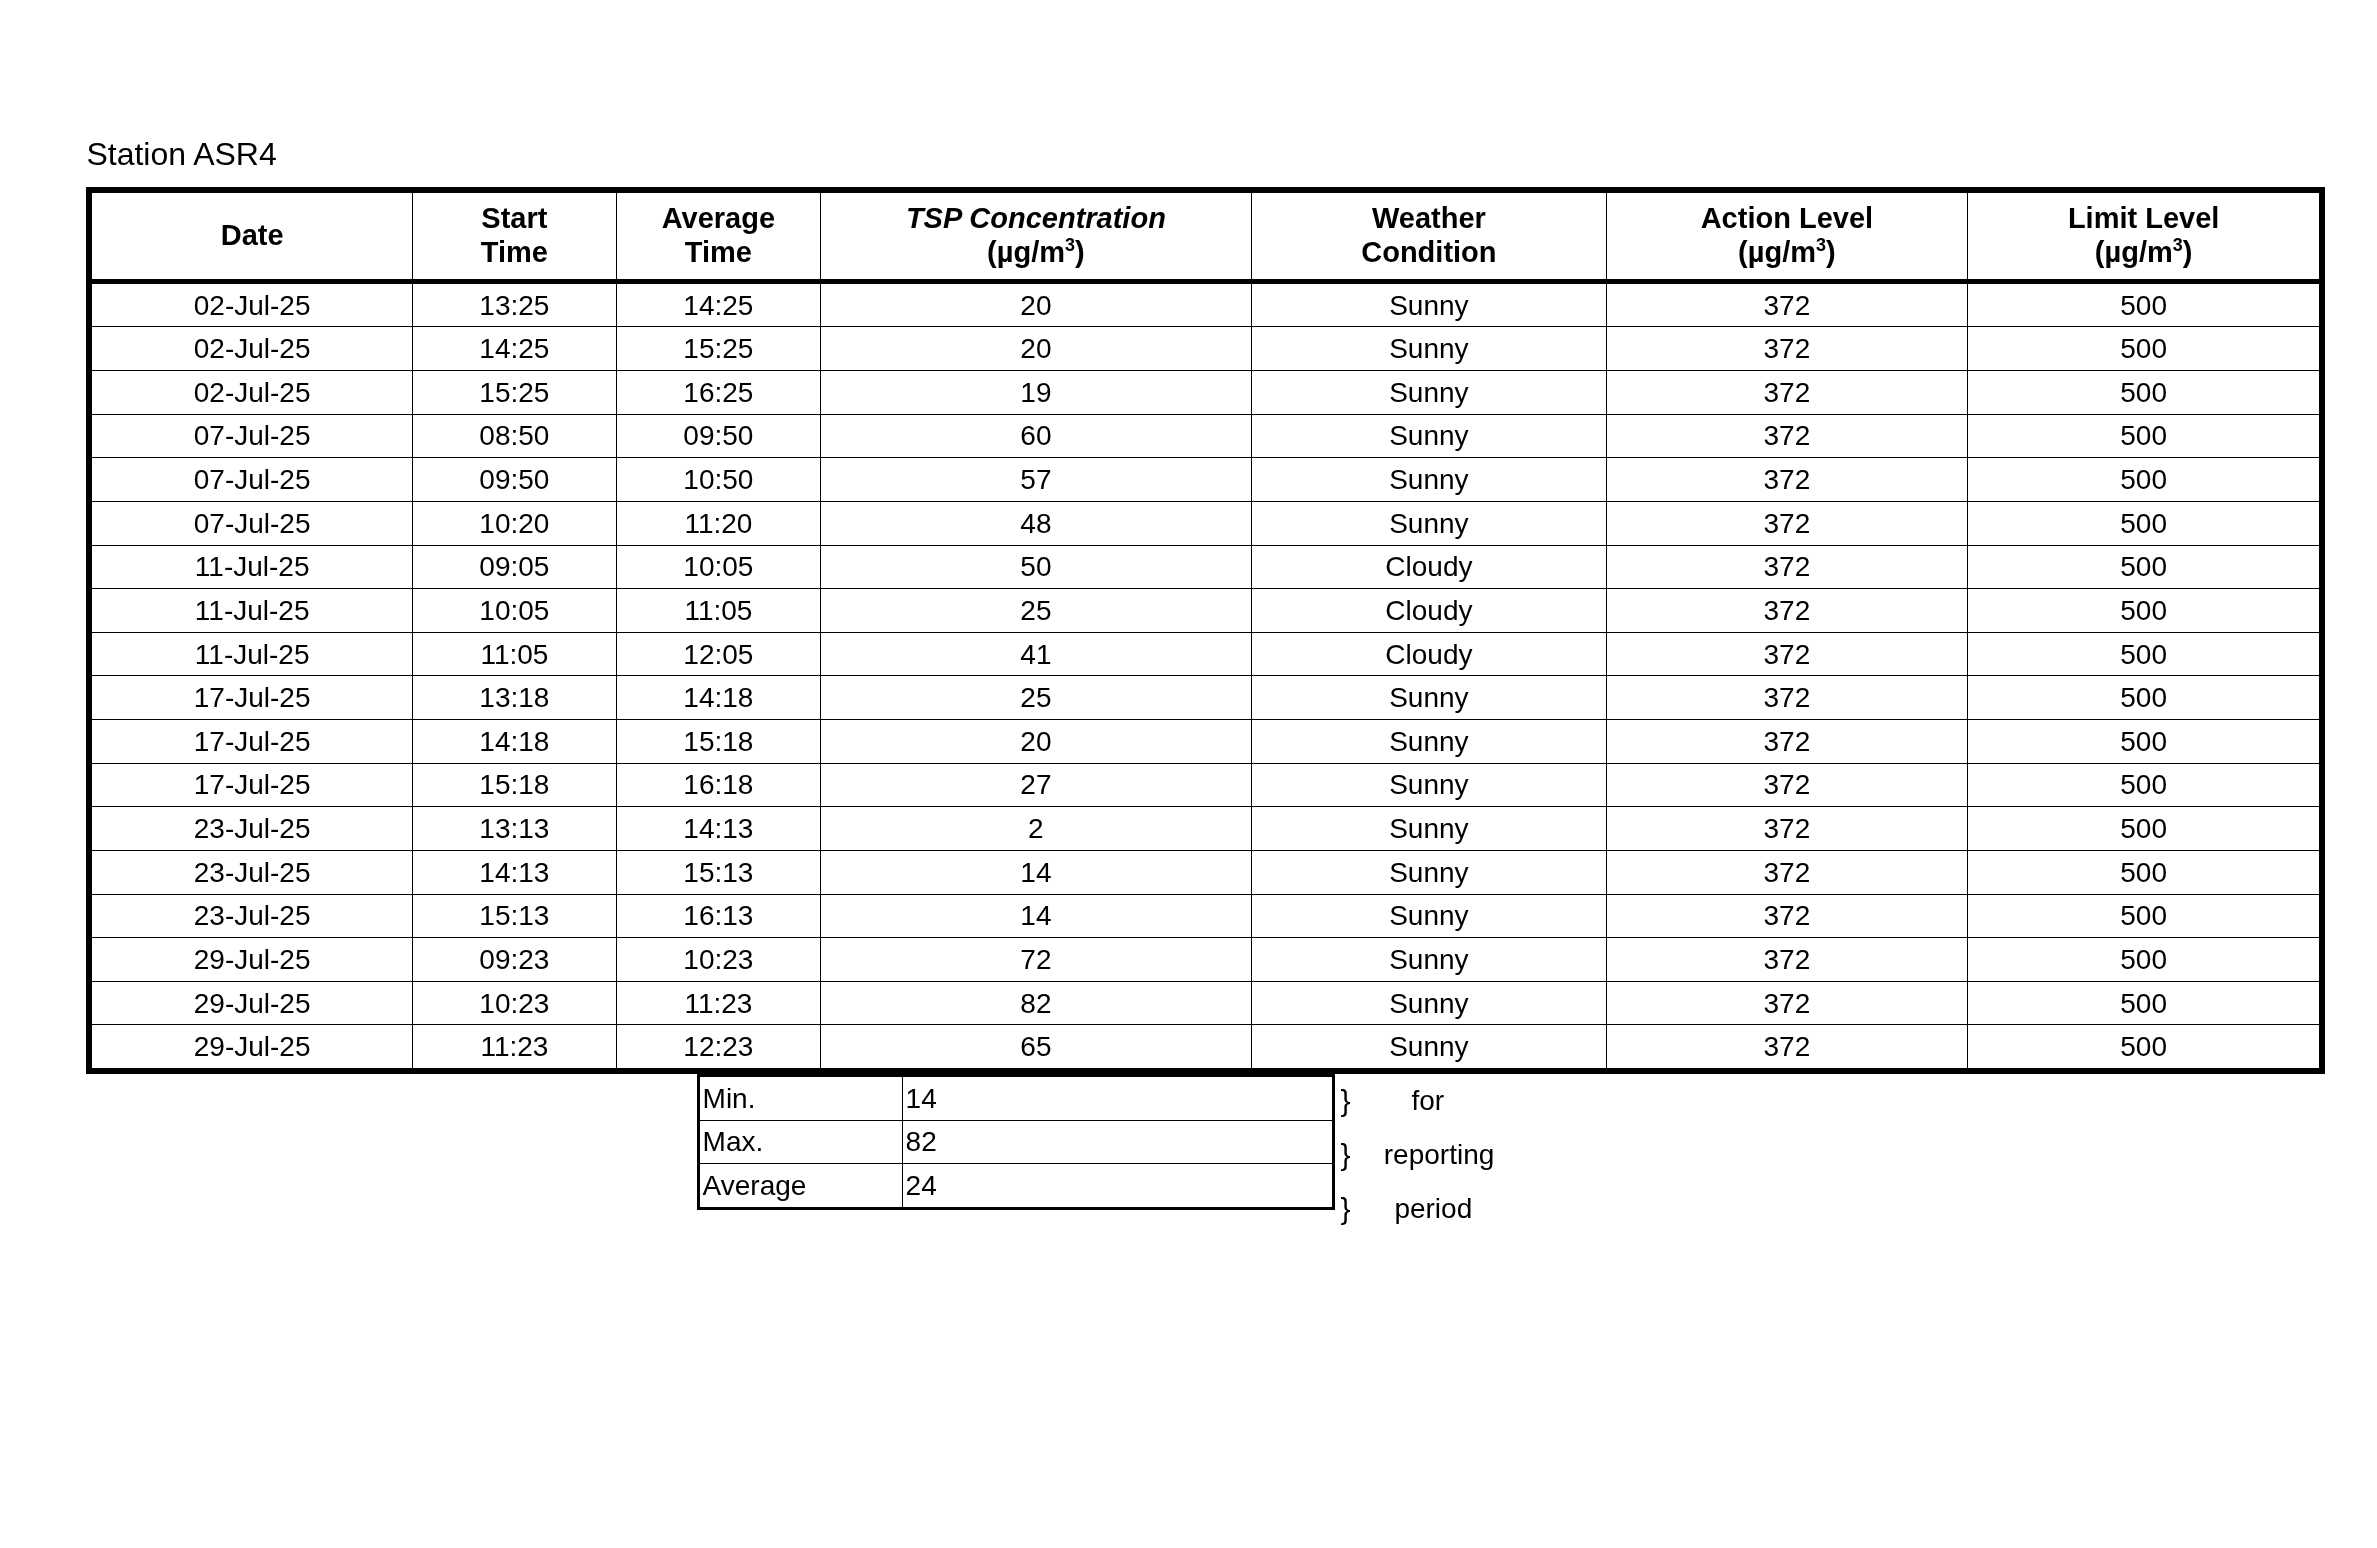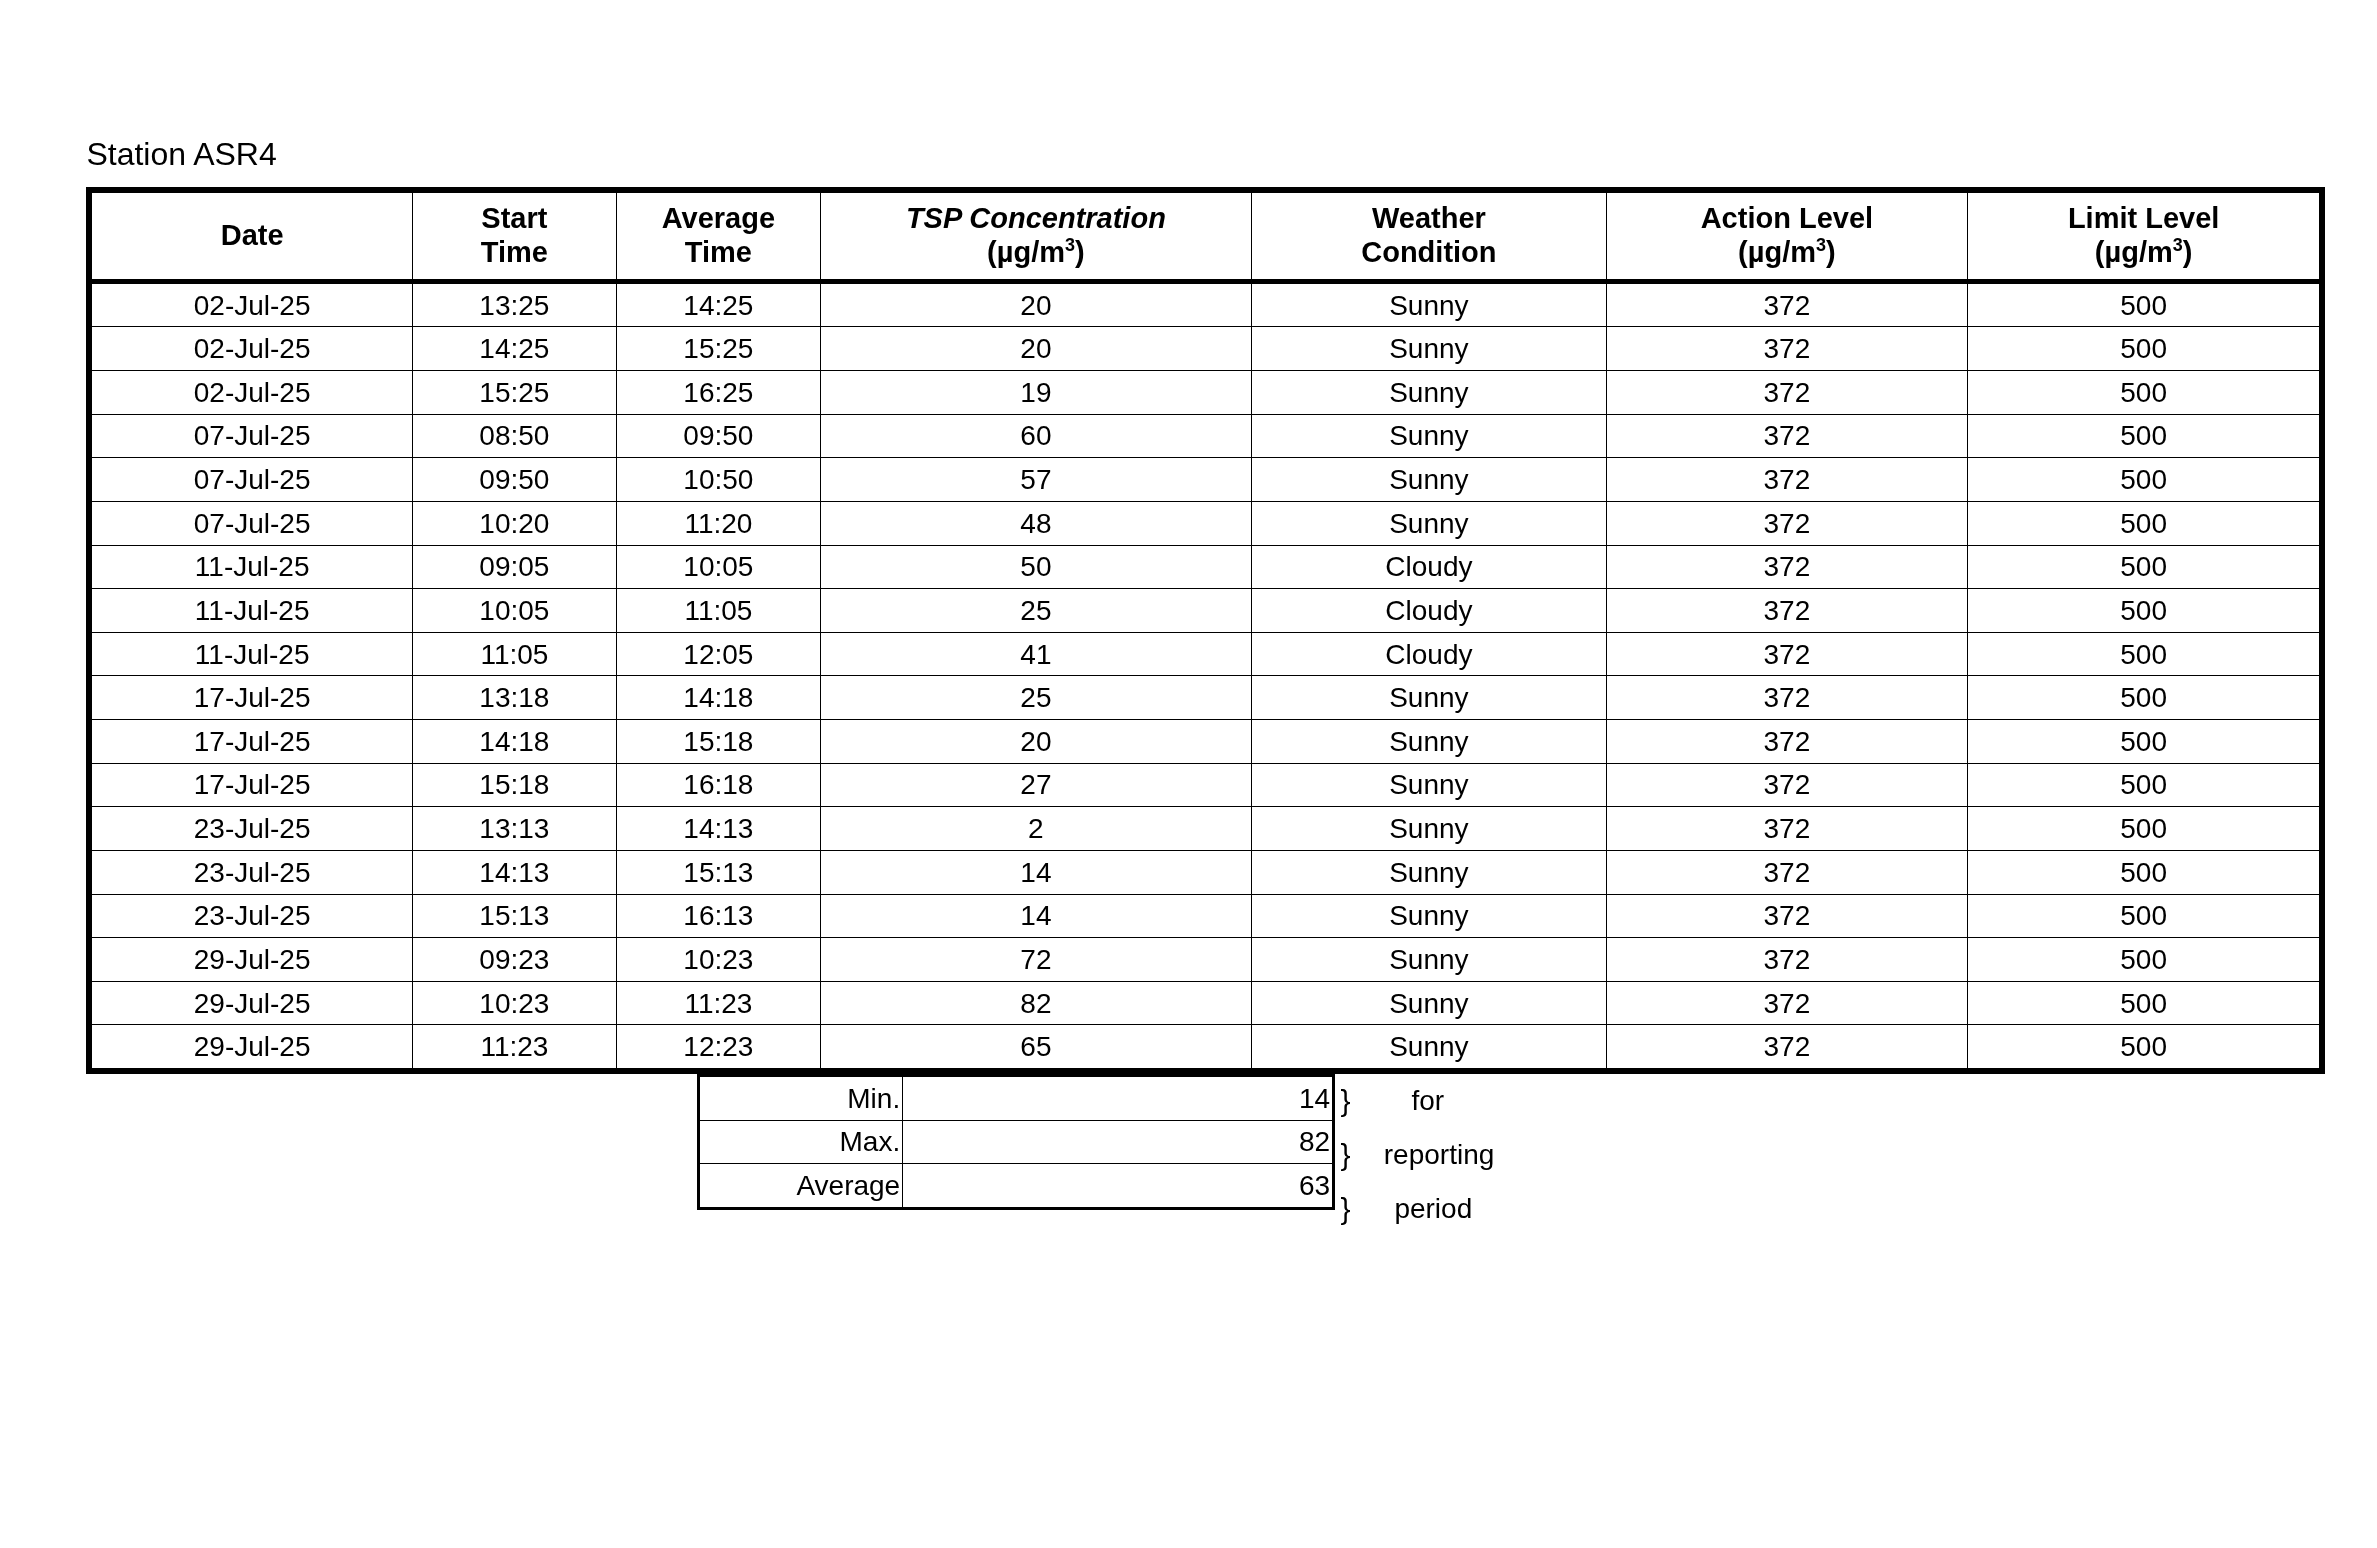--- a/index.html
+++ b/index.html
@@ -105,21 +105,21 @@
   table.summary-tbl {
     border-collapse: collapse;
     table-layout: fixed;
     margin-left: 611px;
     border: 3.8px solid #000000;
   }
   table.summary-tbl col.s-label { width: 204px; }
   table.summary-tbl col.s-value { width: 431px; }
   table.summary-tbl td {
     border: 1.6px solid #000000;
-    text-align: right;
+    text-align: left;
     font-size: 28px;
     padding: 4.8px 2.2px;
     line-height: 1.18;
     background: #ffffff;
   }
   .brace-col {
     position: absolute;
     left: 1254px;
     top: 0;
   }
@@ -368,21 +368,21 @@
           <tr>
             <td>Min.</td>
             <td>14</td>
           </tr>
           <tr>
             <td>Max.</td>
             <td>82</td>
           </tr>
           <tr>
             <td>Average</td>
-            <td>63</td>
+            <td>24</td>
           </tr>
         </tbody>
     </table>
     <div class="brace-col" id="brace-col">
         <div class="brace-row r1">
           <span class="brace">}</span>
           <span class="word">for</span>
         </div>
         <div class="brace-row r2">
           <span class="brace">}</span>

